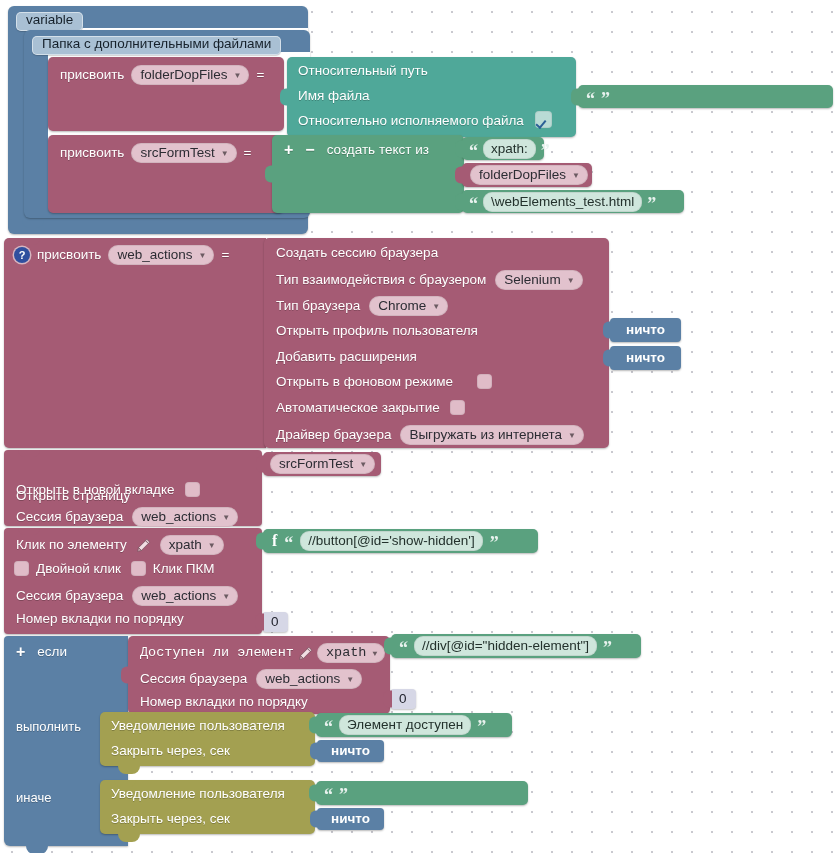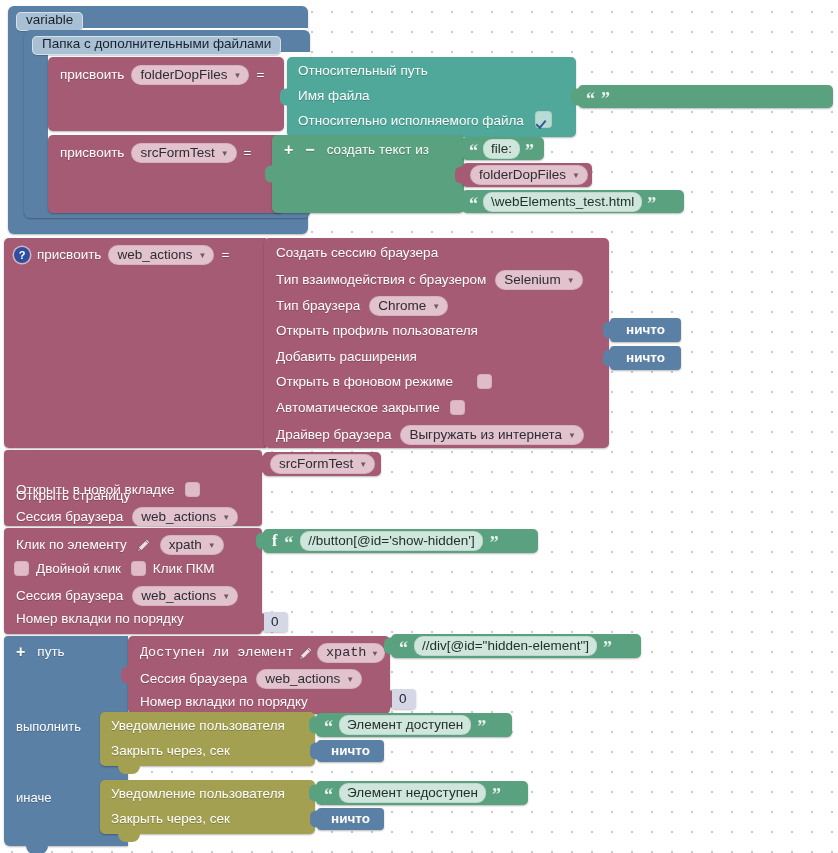--- a/index.html
+++ b/index.html
@@ -235,21 +235,21 @@
     <div class="row" style="position:absolute; left:12px; top:7px; gap:12px;">
       <span class="lbl" style="font-weight:bold; font-size:16px;">+</span>
       <span class="lbl" style="font-weight:bold; font-size:16px;">−</span>
       <span class="lbl">создать текст из</span>
     </div>
   </div>
 
   <div class="blk shell c-green" style="left:462px; top:137px; width:82px; height:23px; display:flex; align-items:center; gap:5px; padding:0 7px;">
     <div class="plug c-green"></div>
     <span class="q">“</span>
-    <span class="fld">file:</span>
+    <span class="fld">xpath:</span>
     <span class="q">”</span>
   </div>
 
   <div class="blk shell c-rose" style="left:462px; top:163px; width:130px; height:24px; display:flex; align-items:center; padding:0 8px;">
     <div class="plug c-rose"></div>
     <span class="dd">
       <span>folderDopFiles</span>
       <span class="arw">▼</span>
     </span>
   </div>
@@ -392,21 +392,21 @@
   </div>
 
   <div class="blk" style="left:262px; top:612px;">
     <span class="numblk">0<span class="plug c-rose" style="background:#a55b74;"></span></span>
   </div>
 
   <div class="blk shell c-blue" style="left:4px; top:636px; width:124px; height:210px; border-radius:4px 0 0 6px;">
     <div class="notch c-blue"></div>
     <div class="row" style="position:absolute; left:12px; top:8px; gap:12px;">
       <span class="lbl" style="font-weight:bold; font-size:16px;">+</span>
-      <span class="lbl">путь</span>
+      <span class="lbl">если</span>
     </div>
     <div class="lbl sm" style="position:absolute; left:12px; top:84px;">выполнить</div>
     <div class="lbl sm" style="position:absolute; left:12px; top:155px;">иначе</div>
     <div class="notch-up c-blue" style="left:22px;"></div>
   </div>
 
   <div class="blk shell c-rose" style="left:128px; top:636px; width:262px; height:78px;">
     <div class="plug c-rose"></div>
     <div class="row" style="position:absolute; left:12px; top:7px; gap:4px;font-family:Liberation Mono, monospace;">
       <span class="lbl">Доступен ли элемент</span>
@@ -461,20 +461,19 @@
 
   <div class="blk shell c-olive" style="left:100px; top:780px; width:215px; height:54px;">
     <div class="notch c-olive"></div>
     <div class="lbl" style="position:absolute; left:11px; top:7px;">Уведомление пользователя</div>
     <div class="lbl" style="position:absolute; left:11px; top:32px;">Закрыть через, сек</div>
     <div class="notch-up c-olive" style="left:18px;"></div>
   </div>
   <div class="blk shell c-green" style="left:316px; top:781px; width:212px; height:24px; display:flex; align-items:center; gap:6px; padding:0 8px;">
     <div class="plug c-green"></div>
     <span class="q">“</span>
-    <span class="fld">Элемент недоступен</span>
     <span class="q">”</span>
   </div>
   <div class="blk" style="left:317px; top:808px;">
     <span class="nothing" style="padding:3px 14px 4px;">ничто<span class="plug c-blue"></span></span>
   </div>
 
 </div>
 
 </body></html>

